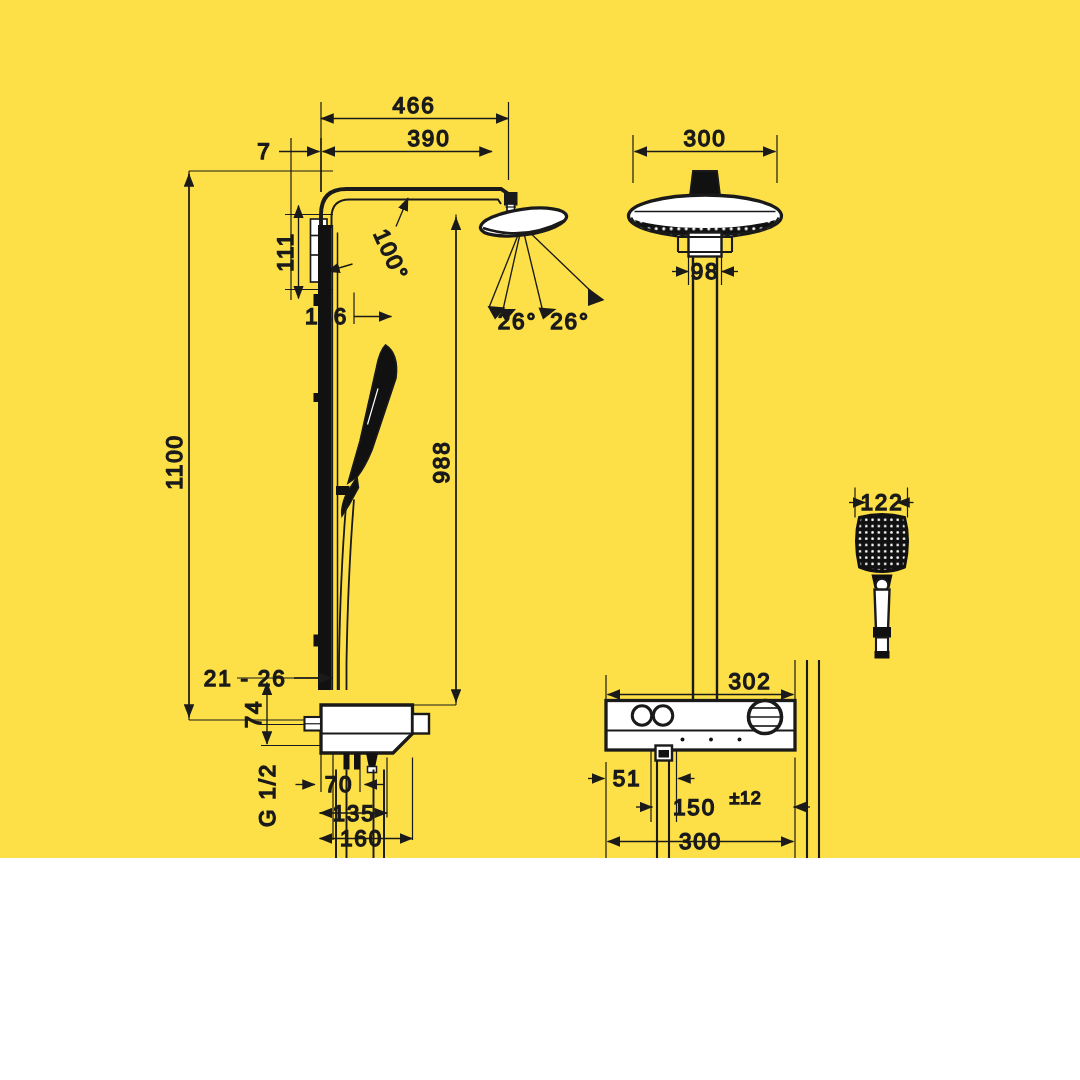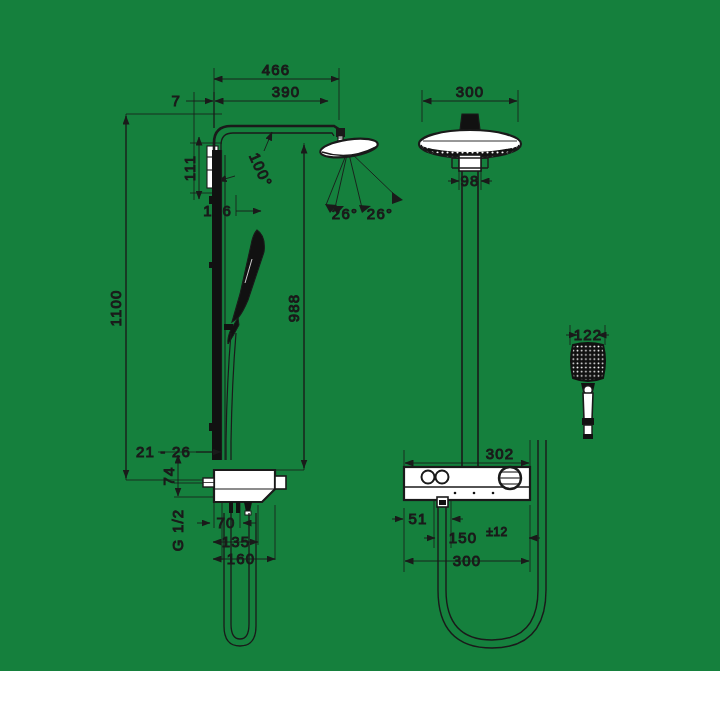--- a/index.html
+++ b/index.html
@@ -6,22 +6,22 @@
     margin: 0;
     padding: 0;
     background: #ffffff;
   }
   body {
     font-family: "Liberation Sans", sans-serif;
   }
   #drawing-root {
     position: relative;
     width: 720px;
-    height: 671px;
-    background: #15803d;
+    height: 572px;
+    background: #fde047;
     overflow: hidden;
   }
   #drawing-svg {
     display: block;
     width: 720px;
     height: 720px;
   }
   .dimtext {
     font-family: "Liberation Sans", sans-serif;
     font-size: 15px;

